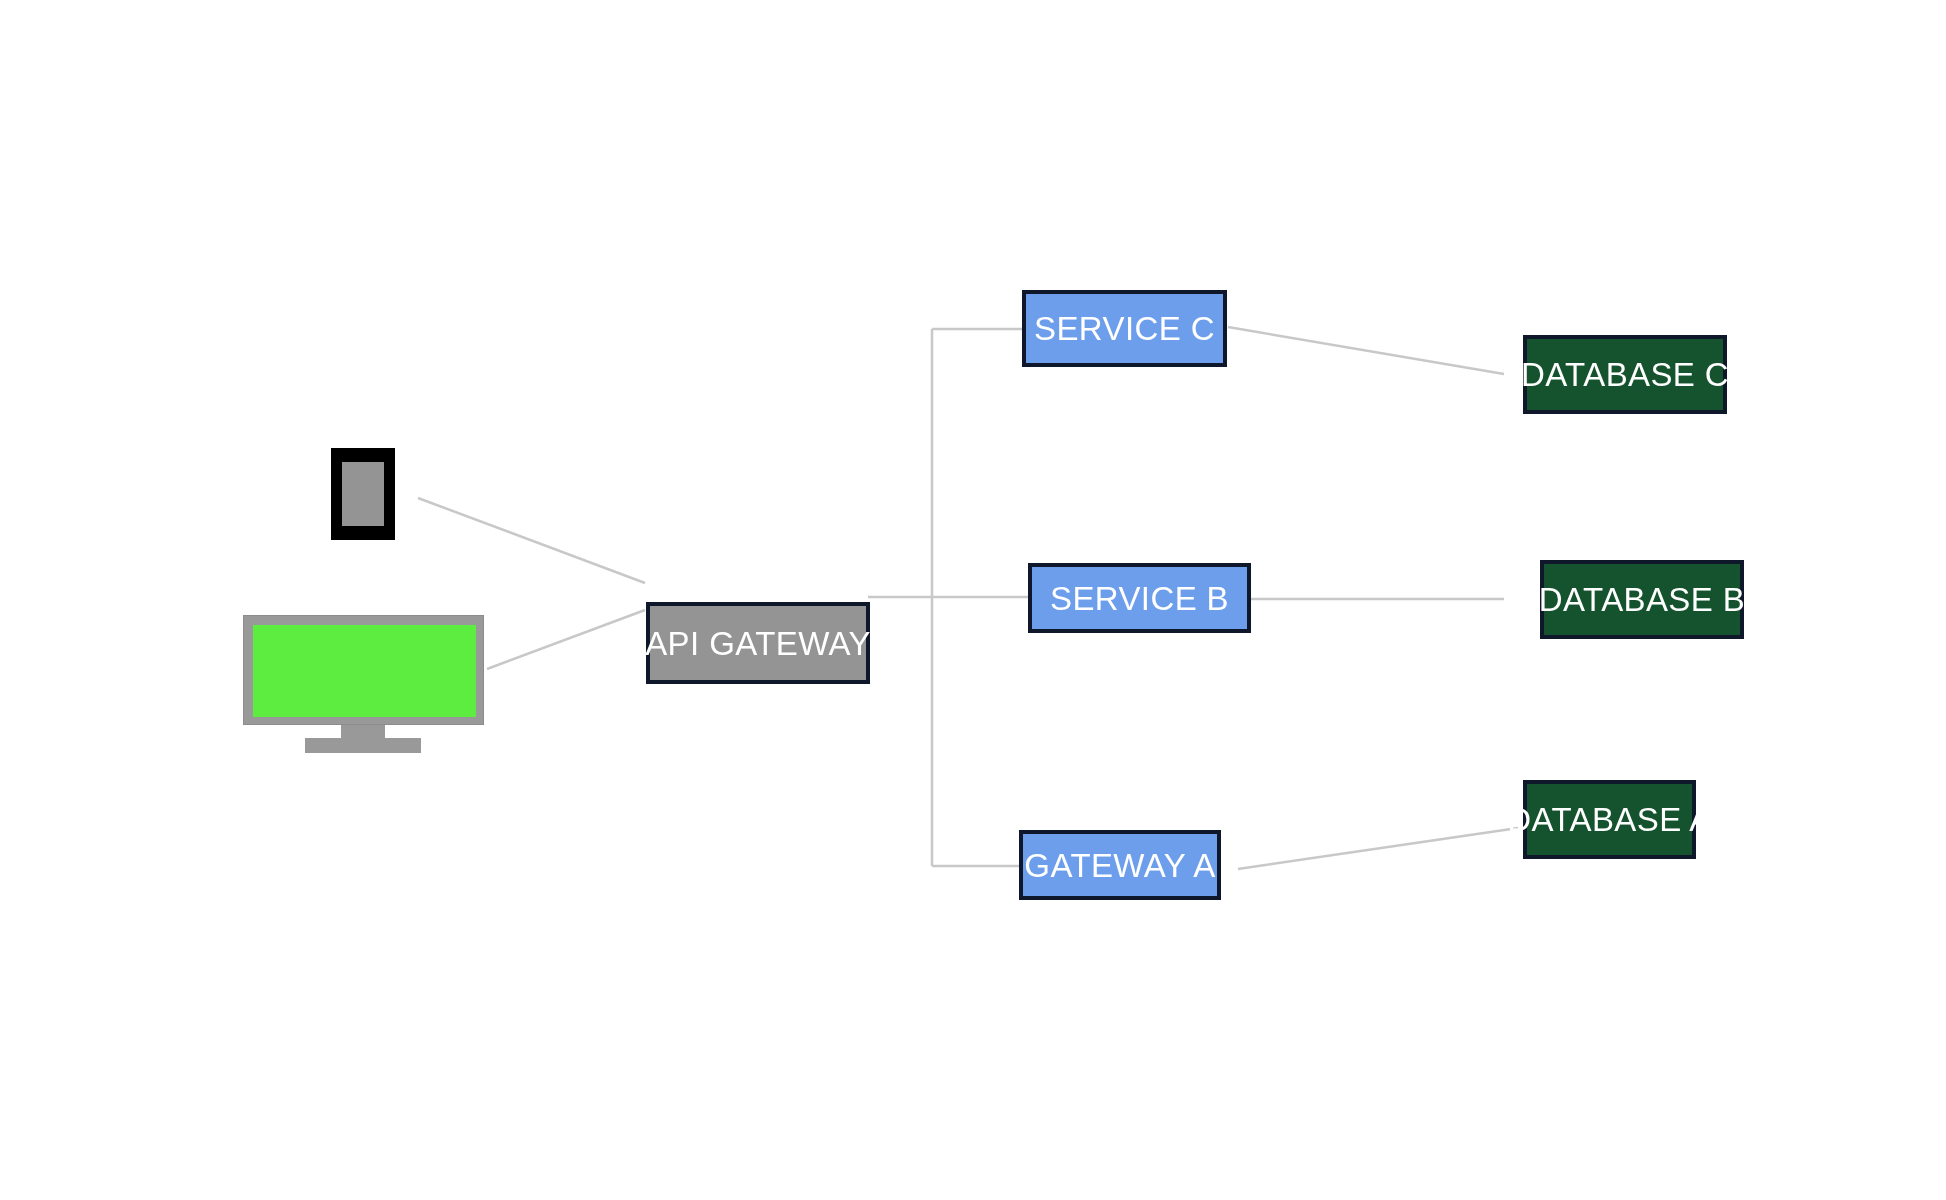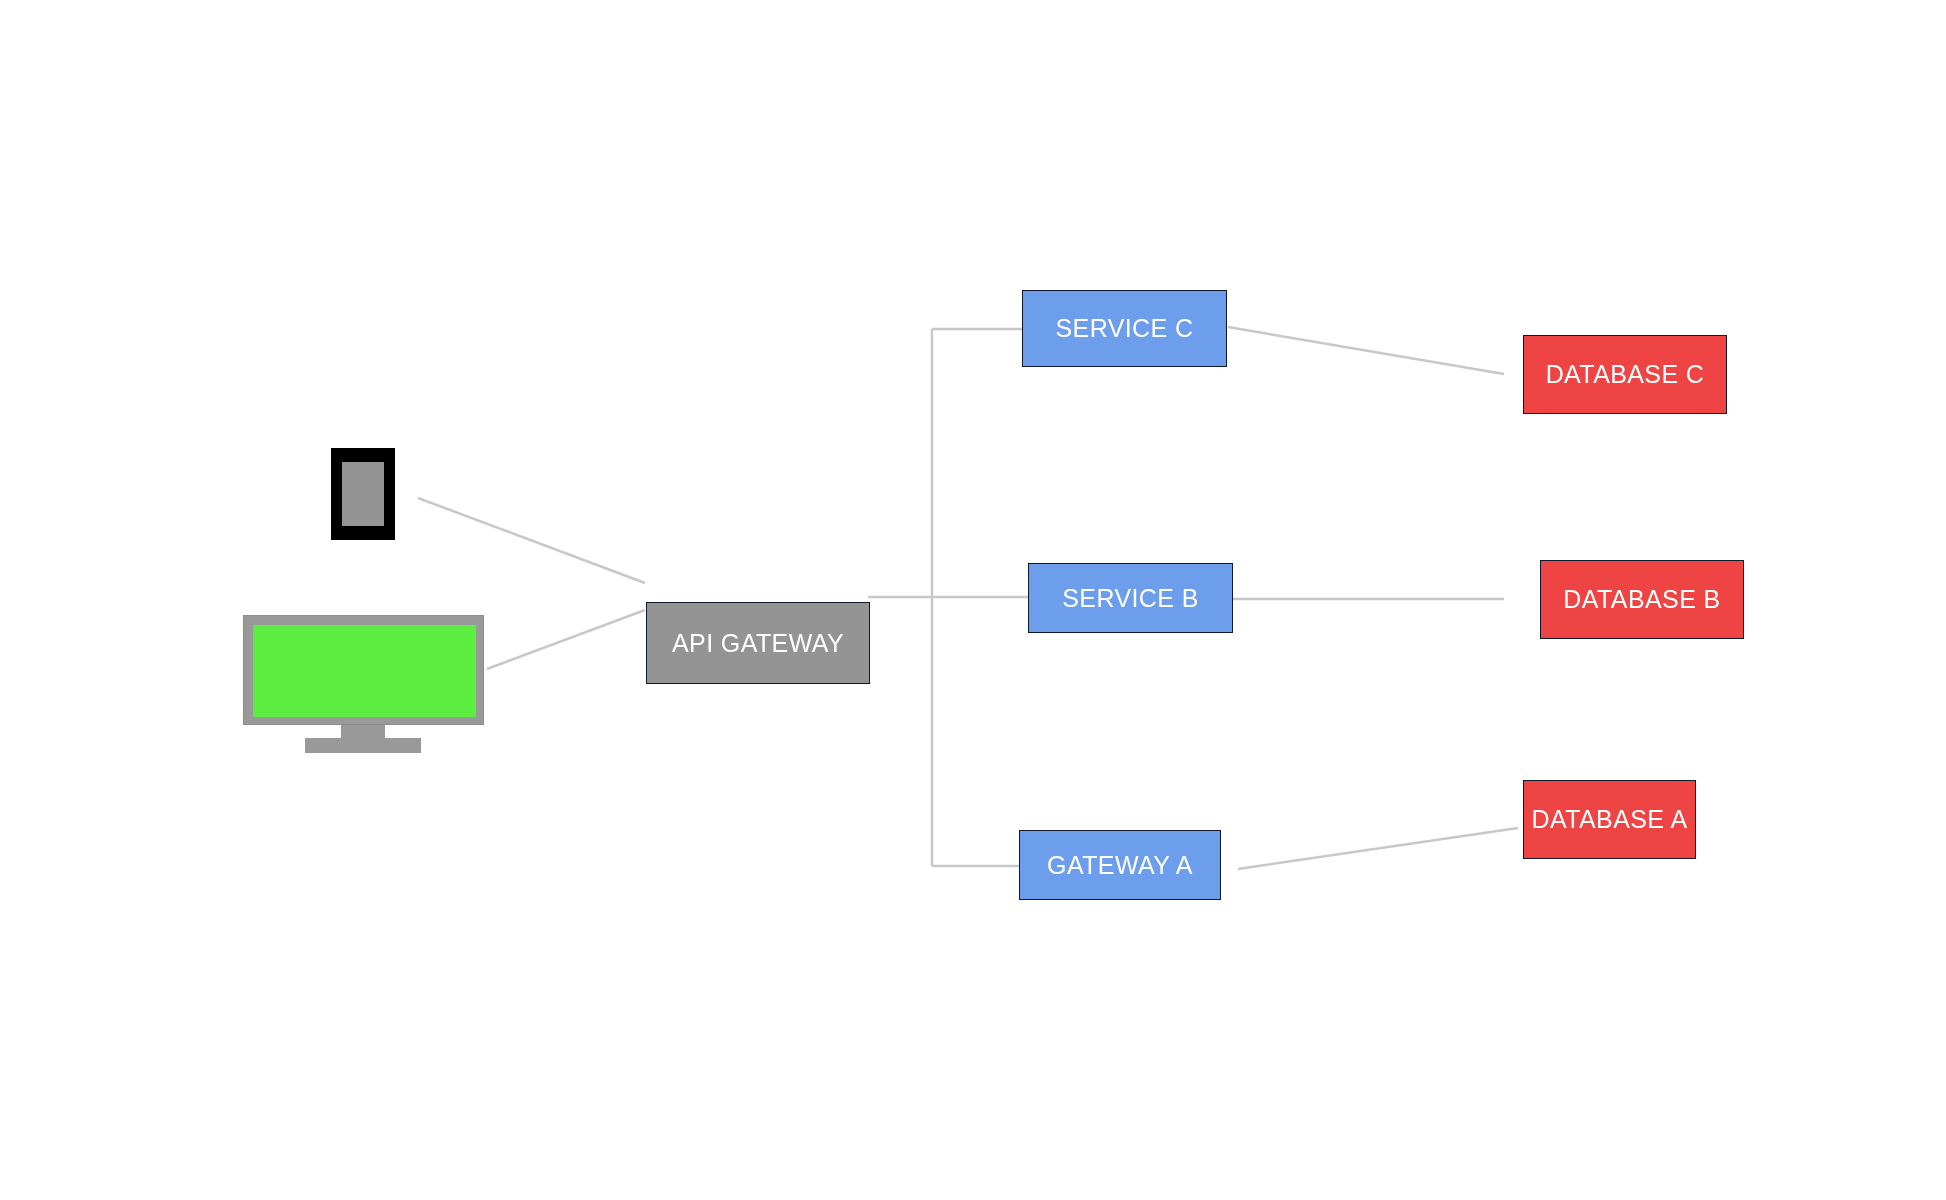--- a/index.html
+++ b/index.html
@@ -28,36 +28,36 @@
     z-index: 1;
   }
   
   .node {
     position: absolute;
     z-index: 2;
     box-sizing: border-box;
     display: flex;
     align-items: center;
     justify-content: center;
-    border: 1px solid #0f172a;
+    border: 4px solid #0f172a;
     color: #ffffff;
-    font-size: 25px;
+    font-size: 33px;
     letter-spacing: 0.4px;
     line-height: 1;
     white-space: nowrap;
     text-align: center;
   }
   .node.gateway {
     background: #949494;
   }
   .node.service {
     background: #6d9eeb;
   }
   .node.database {
-    background: #ef4444;
+    background: #14532d;
   }
 
   
   #monitor {
     position: absolute;
     z-index: 2;
   }
   .monitor-bezel {
     position: absolute;
     left: 0;
@@ -151,21 +151,21 @@
       <div class="monitor-screen"></div>
     </div>
     <div class="monitor-neck"></div>
     <div class="monitor-base"></div>
   </div>
 
   <div class="node gateway" style="left:646px; top:556px; width:224px; height:82px;margin-top:46px;">API GATEWAY</div>
 
   <div class="node service" style="left:1022px; top:290px; width:205px; height:77px;">SERVICE C</div>
 
-  <div class="node service" style="left:1028px; top:563px; width:205px; height:70px;">SERVICE B</div>
+  <div class="node service" style="left:1028px; top:563px; width:223px; height:70px;">SERVICE B</div>
 
   <div class="node service" style="left:1019px; top:830px; width:202px; height:70px;">GATEWAY A</div>
 
   <div class="node database" style="left:1523px; top:335px; width:204px; height:79px;">DATABASE C</div>
 
   <div class="node database" style="left:1540px; top:560px; width:204px; height:79px;">DATABASE B</div>
 
   <div class="node database" style="left:1523px; top:780px; width:173px; height:79px;">DATABASE A</div>
 
 </div>

